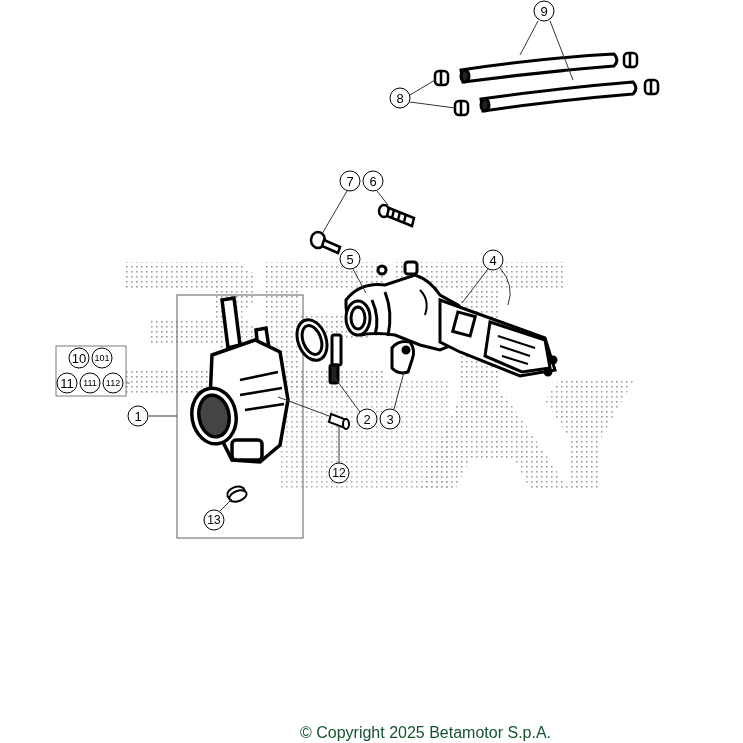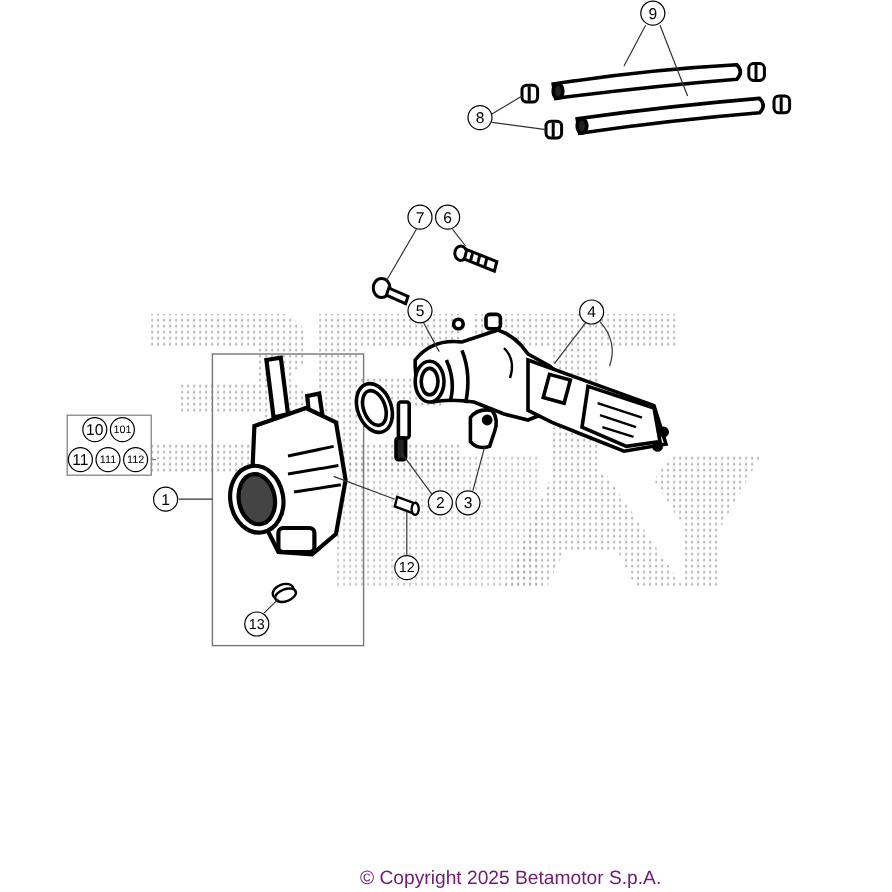--- a/index.html
+++ b/index.html
@@ -1,19 +1,19 @@
 <!DOCTYPE html>
 <html><head>
 <meta charset="utf-8">
 <style>
   html, body { margin: 0; padding: 0; background: #ffffff; }
   body { width: 743px; height: 743px; position: relative; overflow: hidden; font-family: "Liberation Sans", sans-serif; }
   #diagram { position: absolute; left: 0; top: 0; width: 743px; height: 743px; }
   .callout-text { font-family: "Liberation Sans", sans-serif; fill: #000; text-anchor: middle; dominant-baseline: central; }
-  .copyright { position: absolute; left: 300px; top: 724px; font-size: 16px; color: #701a75; font-family: "Liberation Sans", sans-serif; white-space: nowrap; }
+  .copyright { position: absolute; left: 300px; top: 724px; font-size: 16px; color: #14532d; font-family: "Liberation Sans", sans-serif; white-space: nowrap; }
 </style>
 </head>
 <body>
 
 <svg id="diagram" viewBox="0 0 743 743" xmlns="http://www.w3.org/2000/svg">
   <defs>
     <pattern id="dots" x="0" y="0" width="5" height="5" patternUnits="userSpaceOnUse">
       <rect x="1" y="1" width="1.6" height="1.6" fill="#8a8a8a"></rect>
     </pattern>
   </defs>

